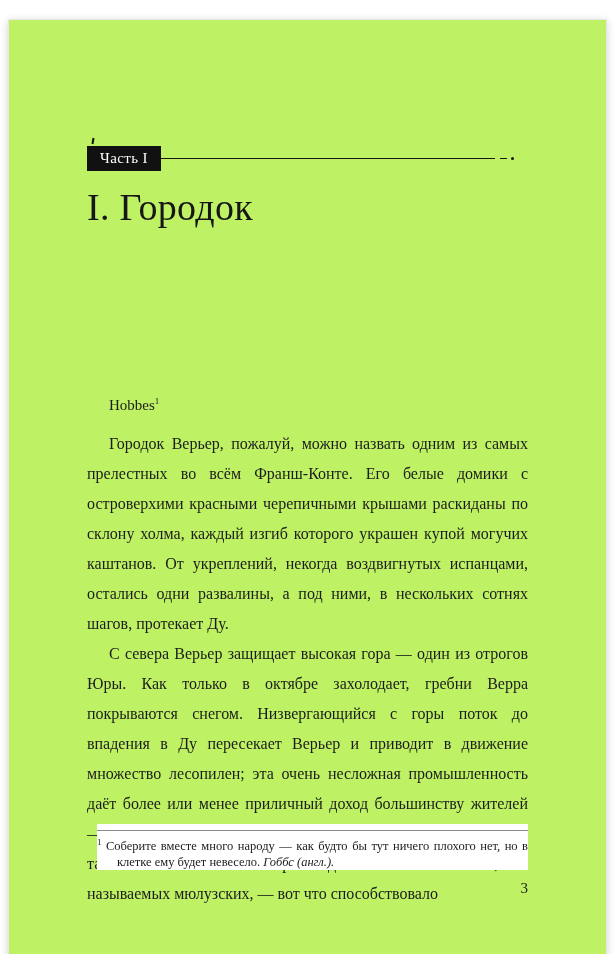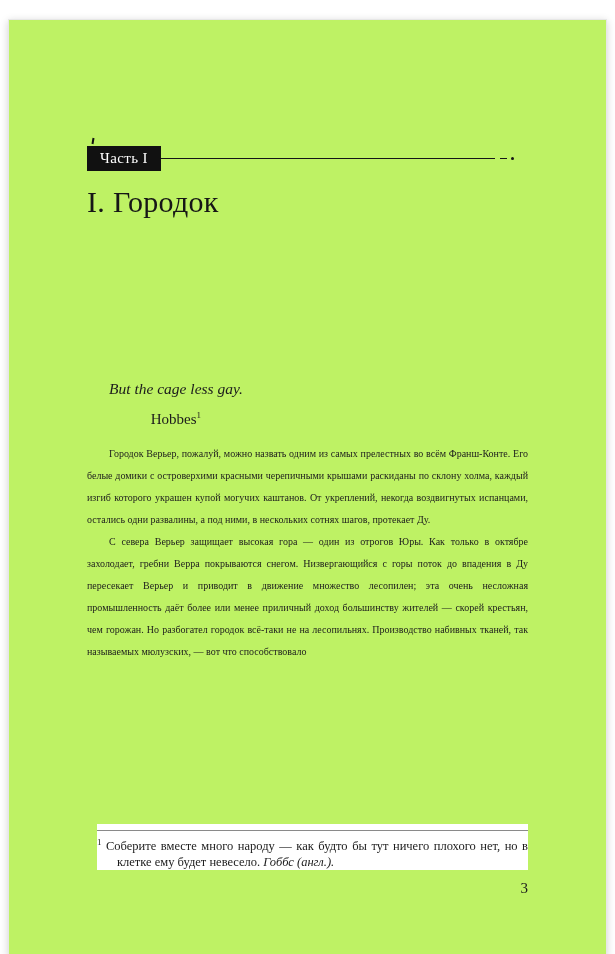--- a/index.html
+++ b/index.html
@@ -55,21 +55,21 @@
   .rule-dot {
     width: 3px; height: 3px;
     background: #161616;
     border-radius: 50%;
     margin-left: 4px;
     margin-right: 14px;
   }
 
   
   h1.chapter {
-    font-size: 30px;
+    font-size: 38px;
     font-weight: 400;
     letter-spacing: 0.3px;
     margin: 14px 0 0 0;
     color: #161616;
   }
 
   
   .epigraph-wrap { margin-top: 158px; padding-left: 22px; }
   .epigraph {
     display: inline-block;
@@ -82,22 +82,22 @@
     text-align: center;
     font-style: normal;
     margin-top: 6px !important;
     font-size: 15px;
   }
   sup { font-size: 9px; line-height: 0; }
 
   
   .body-text {
     margin-top: 12px;
-    font-size: 10px;
-    line-height: 22px;
+    font-size: 16px;
+    line-height: 30px;
     text-align: justify;
     hyphens: auto;
     -webkit-hyphens: auto;
   }
   .body-text p { margin: 0; text-indent: 22px; }
 
   
   .footnotes {
     position: absolute;
     left: 88px;
@@ -143,21 +143,20 @@
         </div>
         <div class="rule"></div>
         <div class="rule-dash"></div>
         <div class="rule-dot"></div>
       </div>
       <h1 class="chapter">I. Городок</h1>
     </header>
 
     <div class="epigraph-wrap">
       <div class="epigraph">
-        <p>But the cage less gay.</p>
         <p class="attribution"><span>Hobbes</span><sup>1</sup></p>
       </div>
     </div>
 
     <main class="body-text">
       <p>Городок Верьер, пожалуй, можно назвать одним из самых прелестных во всём Франш-Конте. Его белые домики с островерхими красными черепичными крышами раскиданы по склону холма, каждый изгиб которого украшен купой могучих каштанов. От укреплений, некогда воздвигнутых испанцами, остались одни развалины, а под ними, в нескольких сотнях шагов, протекает Ду.</p>
       <p>С севера Верьер защищает высокая гора — один из отрогов Юры. Как только в октябре захолодает, гребни Верра покрываются снегом. Низвергающийся с горы поток до впадения в Ду пересекает Верьер и приводит в движение множество лесопилен; эта очень несложная промышленность даёт более или менее приличный доход большинству жителей — скорей крестьян, чем горожан. Но разбогател городок всё-таки не на лесопильнях. Производство набивных тканей, так называемых мюлузских, — вот что способствовало</p>
     </main>
 
   </div>

